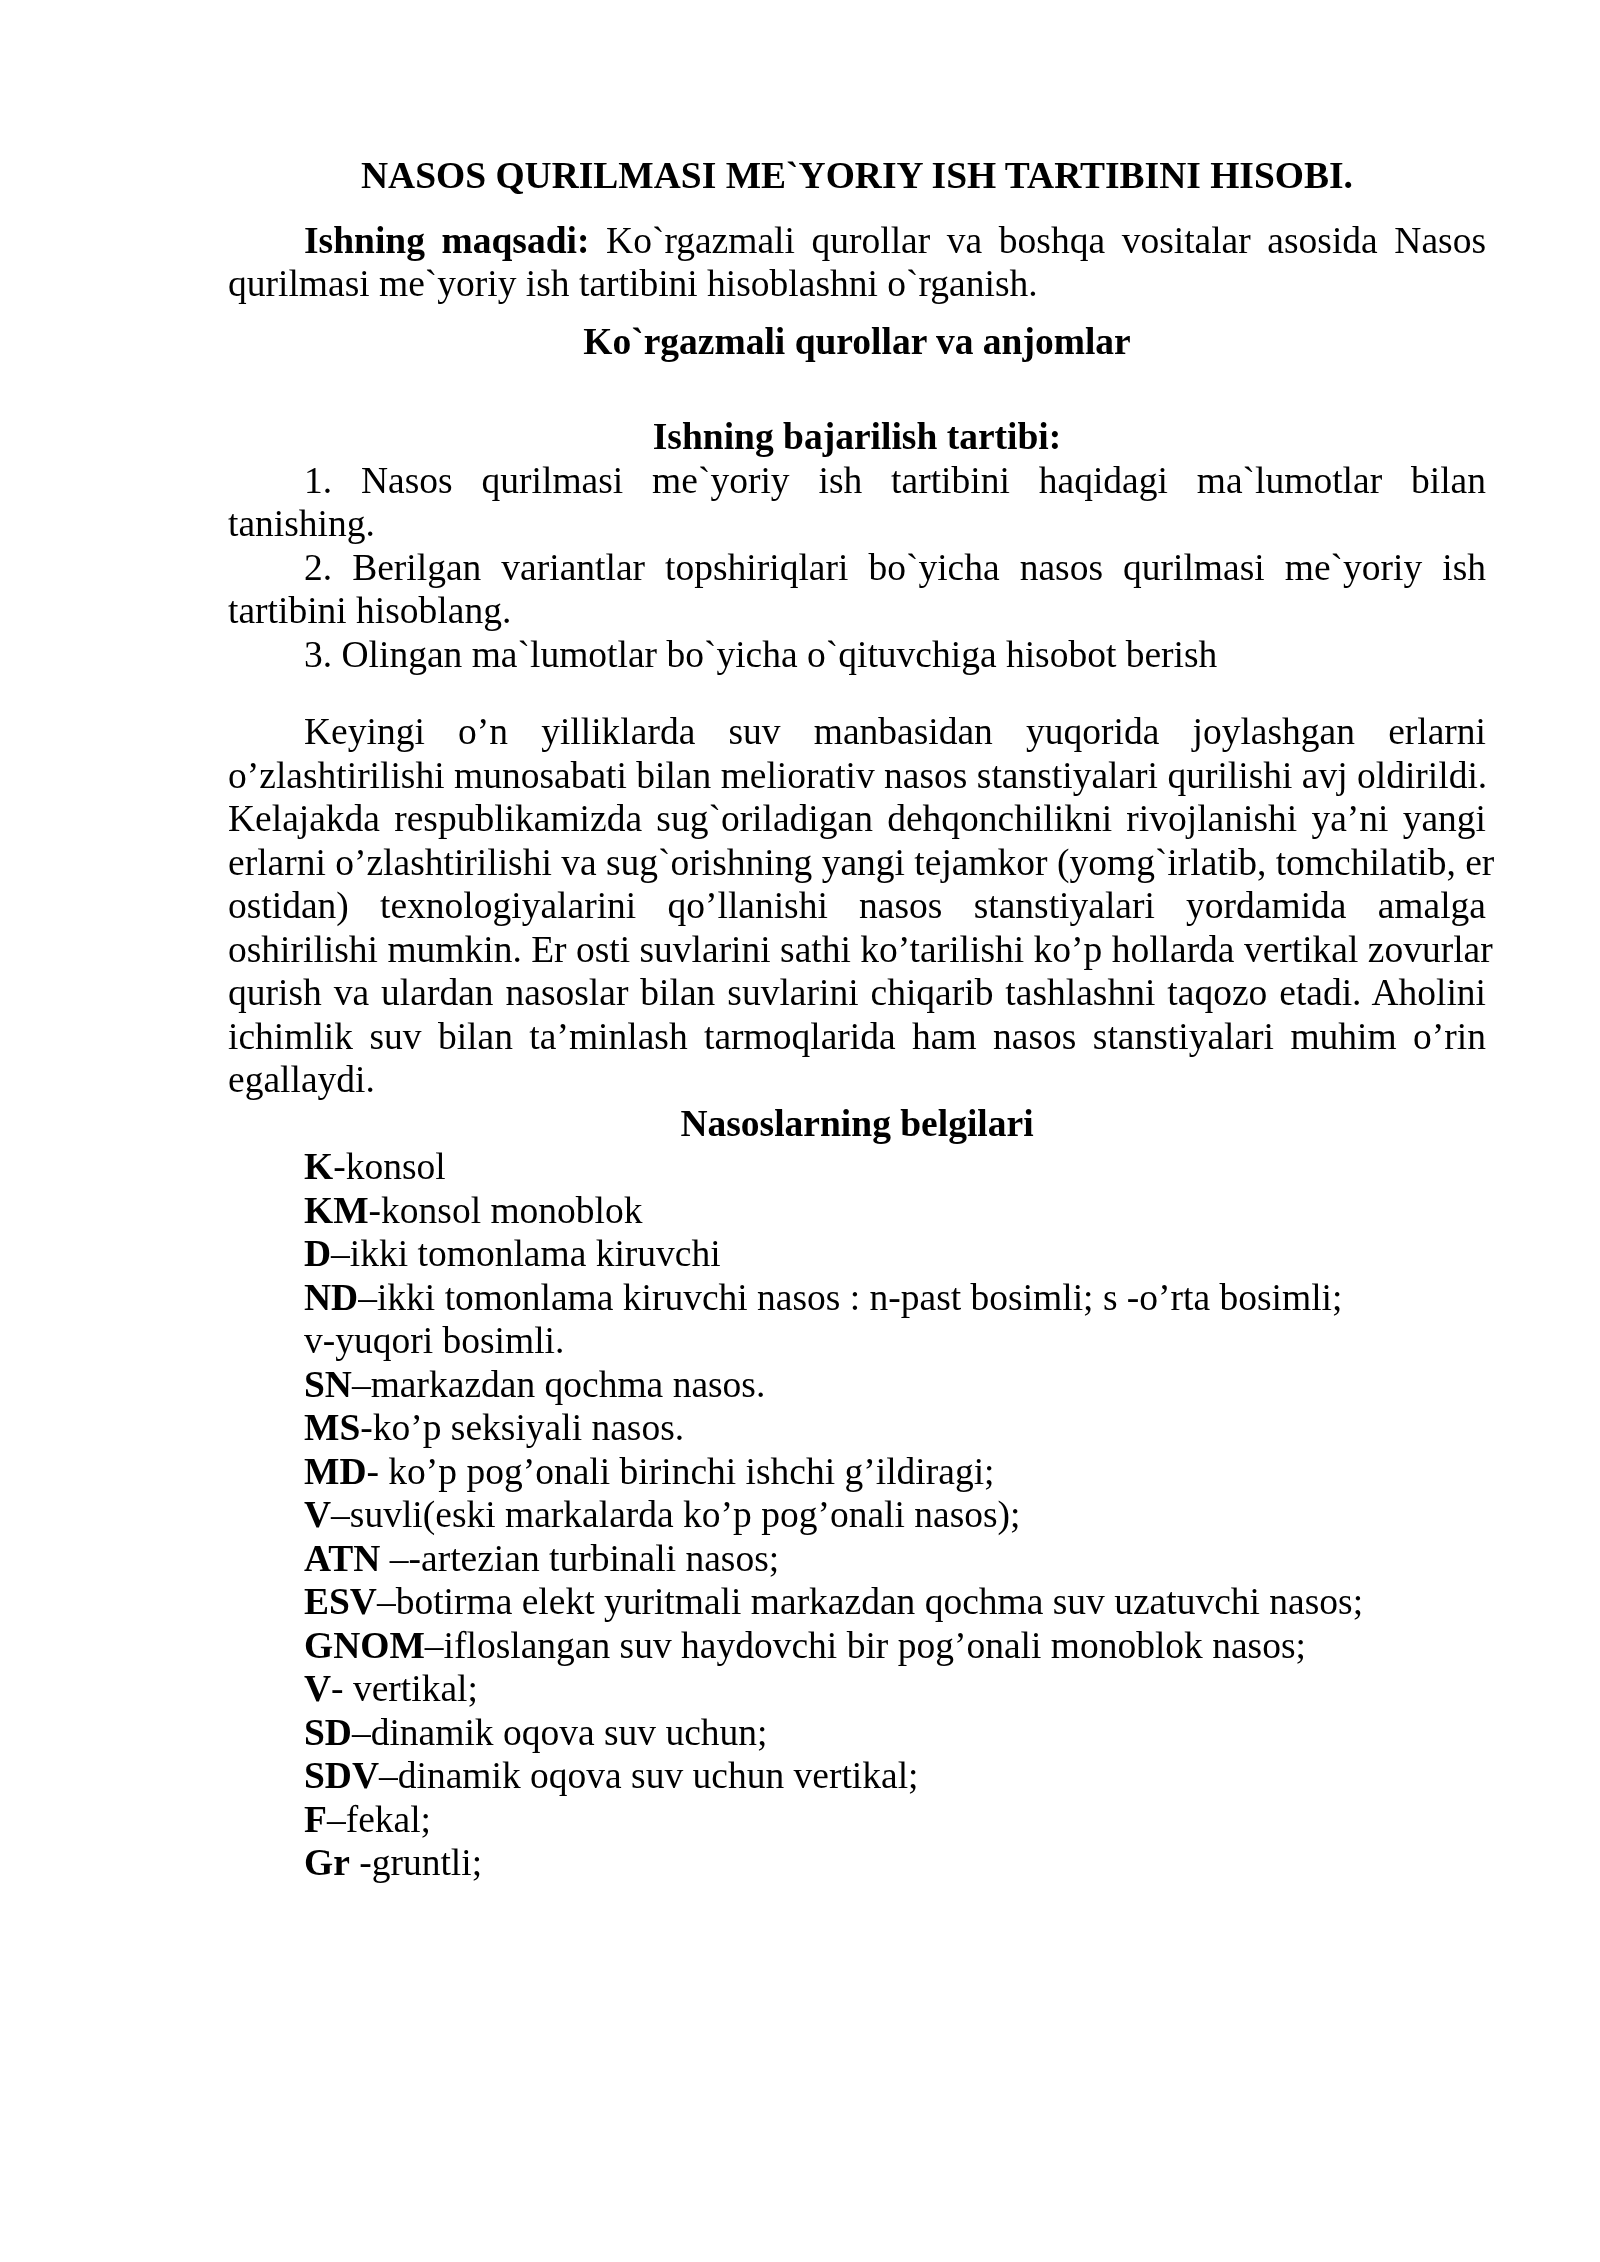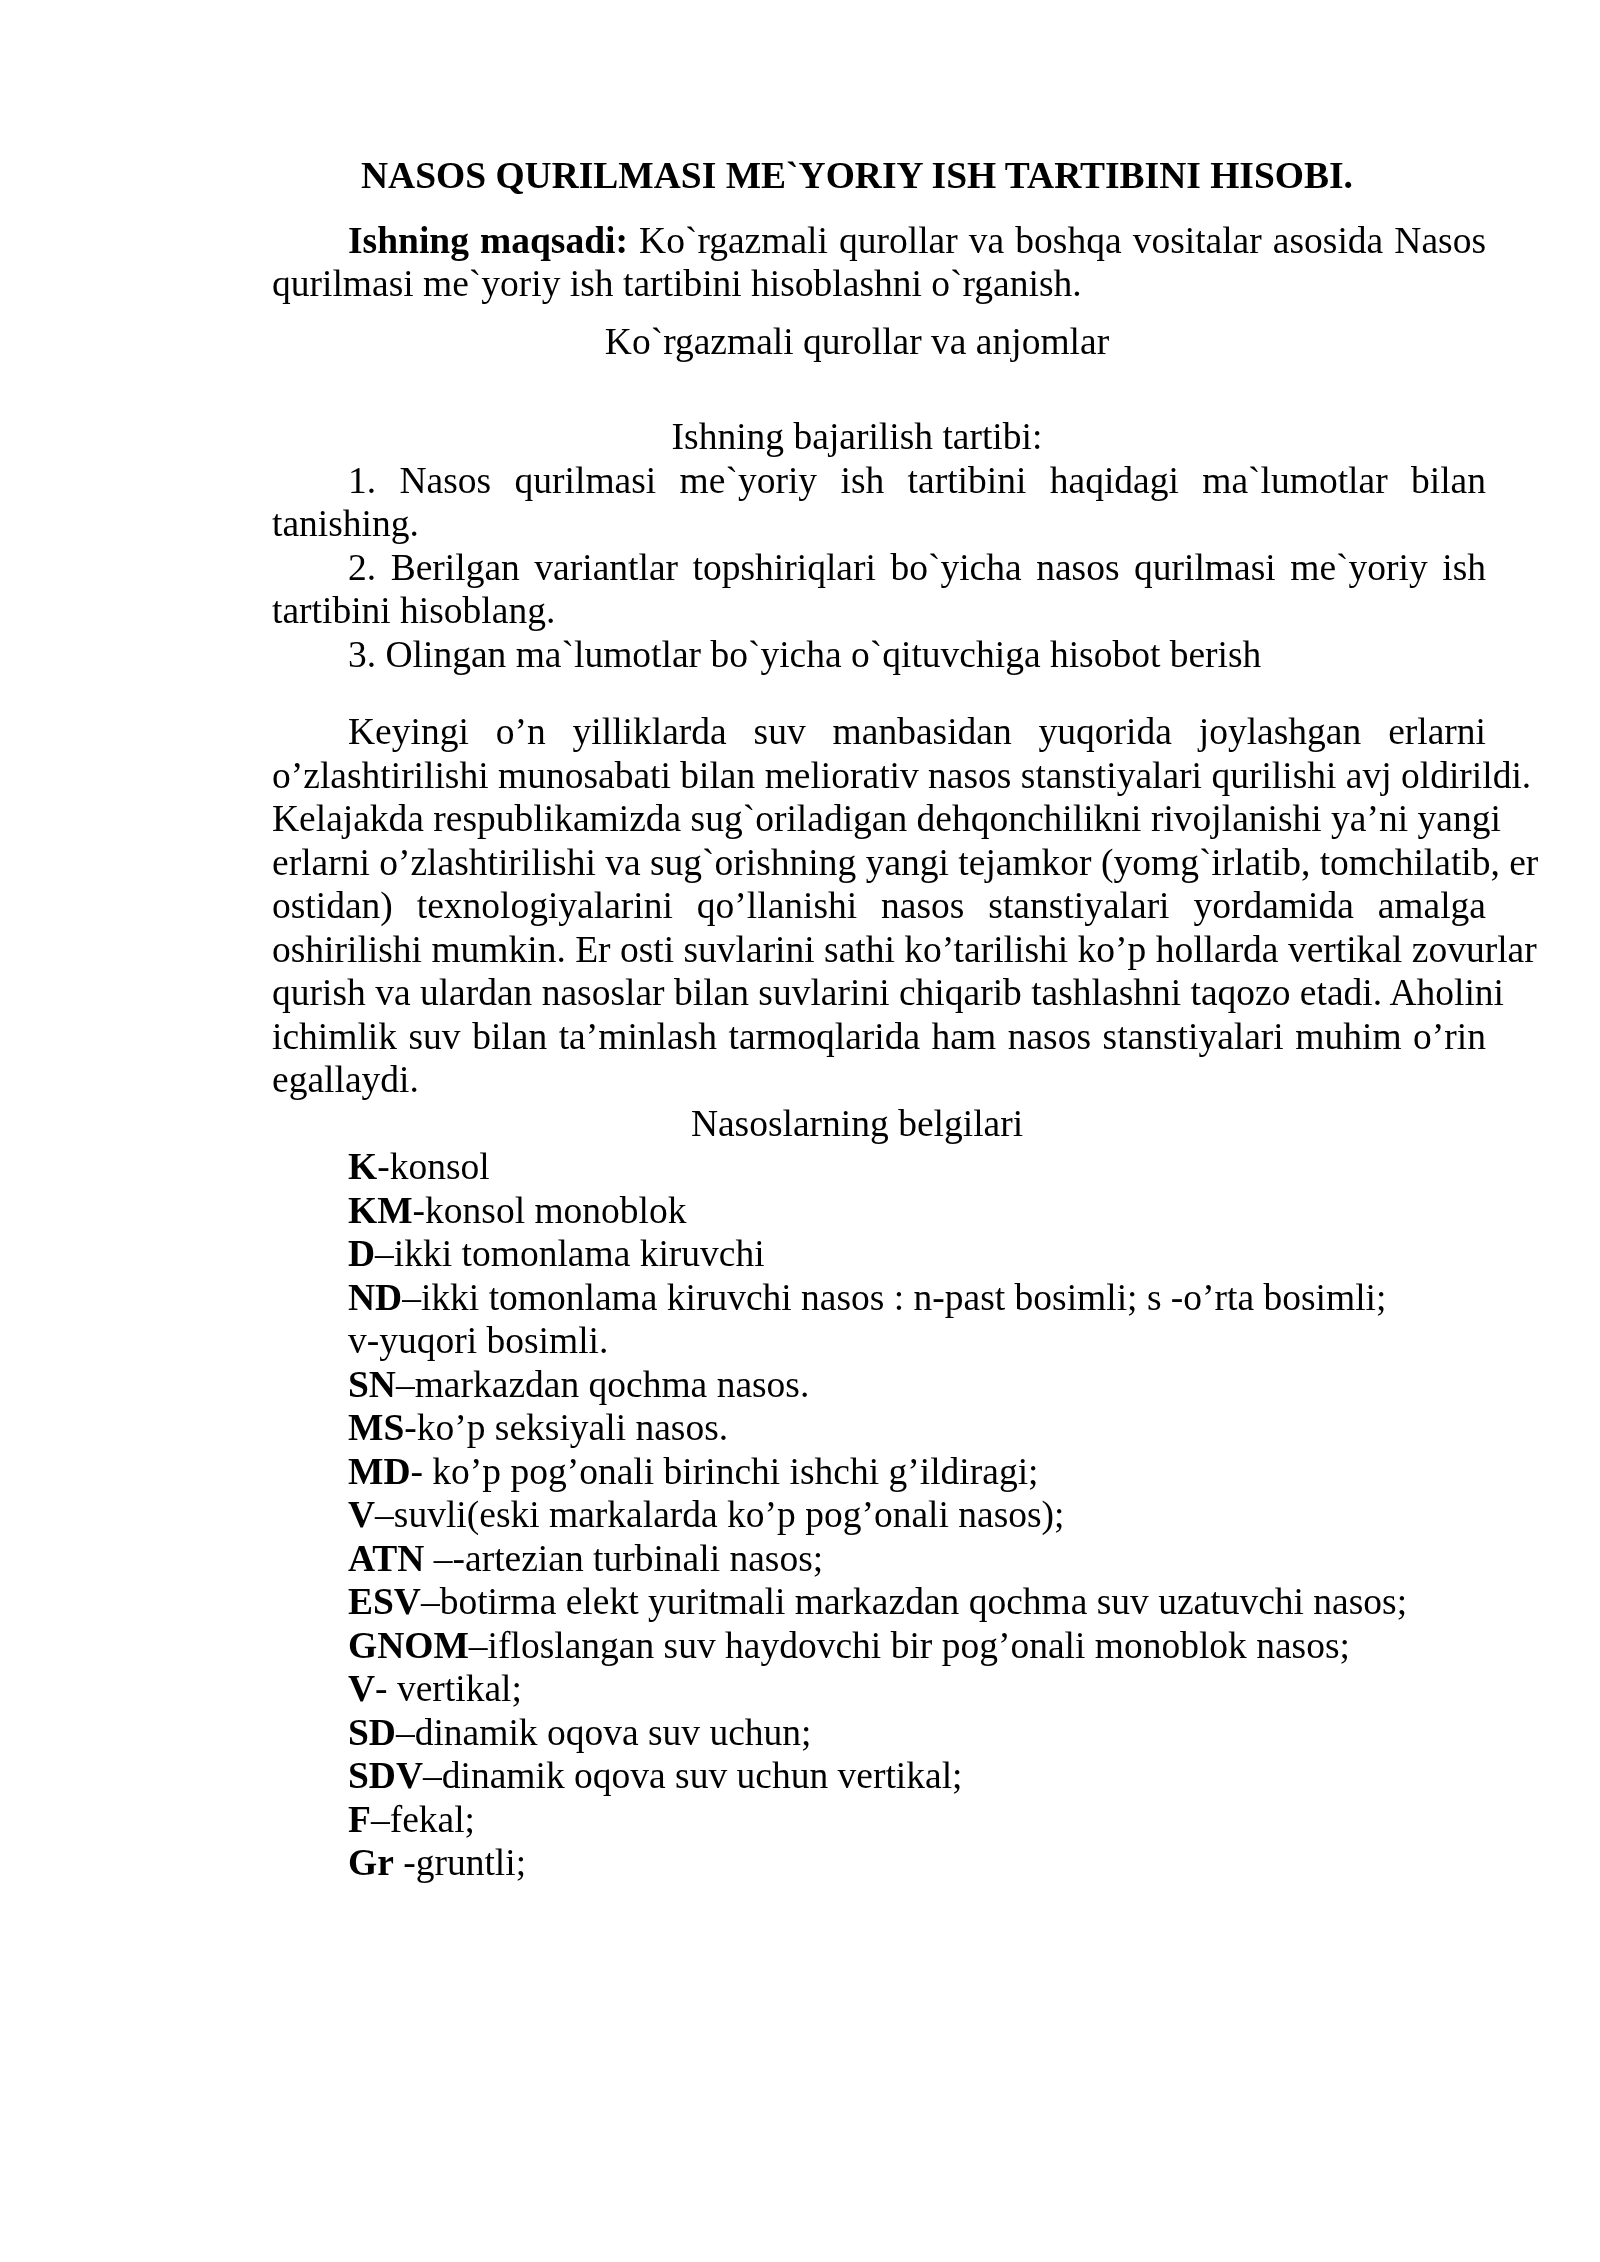--- a/index.html
+++ b/index.html
@@ -8,24 +8,24 @@
     height: 2262px;
     box-sizing: border-box;
     background: #ffffff;
     color: #000000;
     font-family: "Liberation Serif", serif;
     font-size: 37.5px;
     line-height: 43.5px;
     padding: 154px 114px 4px 228px;
     overflow: hidden;
   }
-  .line { white-space: nowrap; margin-left: 44px; }
+  .line { white-space: nowrap; }
   .jl   { text-align: justify; text-align-last: justify; text-justify: inter-word; }
   .ind  { text-indent: 76px; }
-  .b    { font-weight: normal; }
+  .b    { font-weight: bold; }
   .center { text-align: center; white-space: nowrap; }
   .doc-title { font-weight: bold; text-align: center; white-space: nowrap; margin-bottom: 21px; }
   .mt14 { margin-top: 14px; }
   .mt52 { margin-top: 52px; }
   .mt34 { margin-top: 34px; }
 </style>
 </head>
 <body>
 
 <div class="page">

